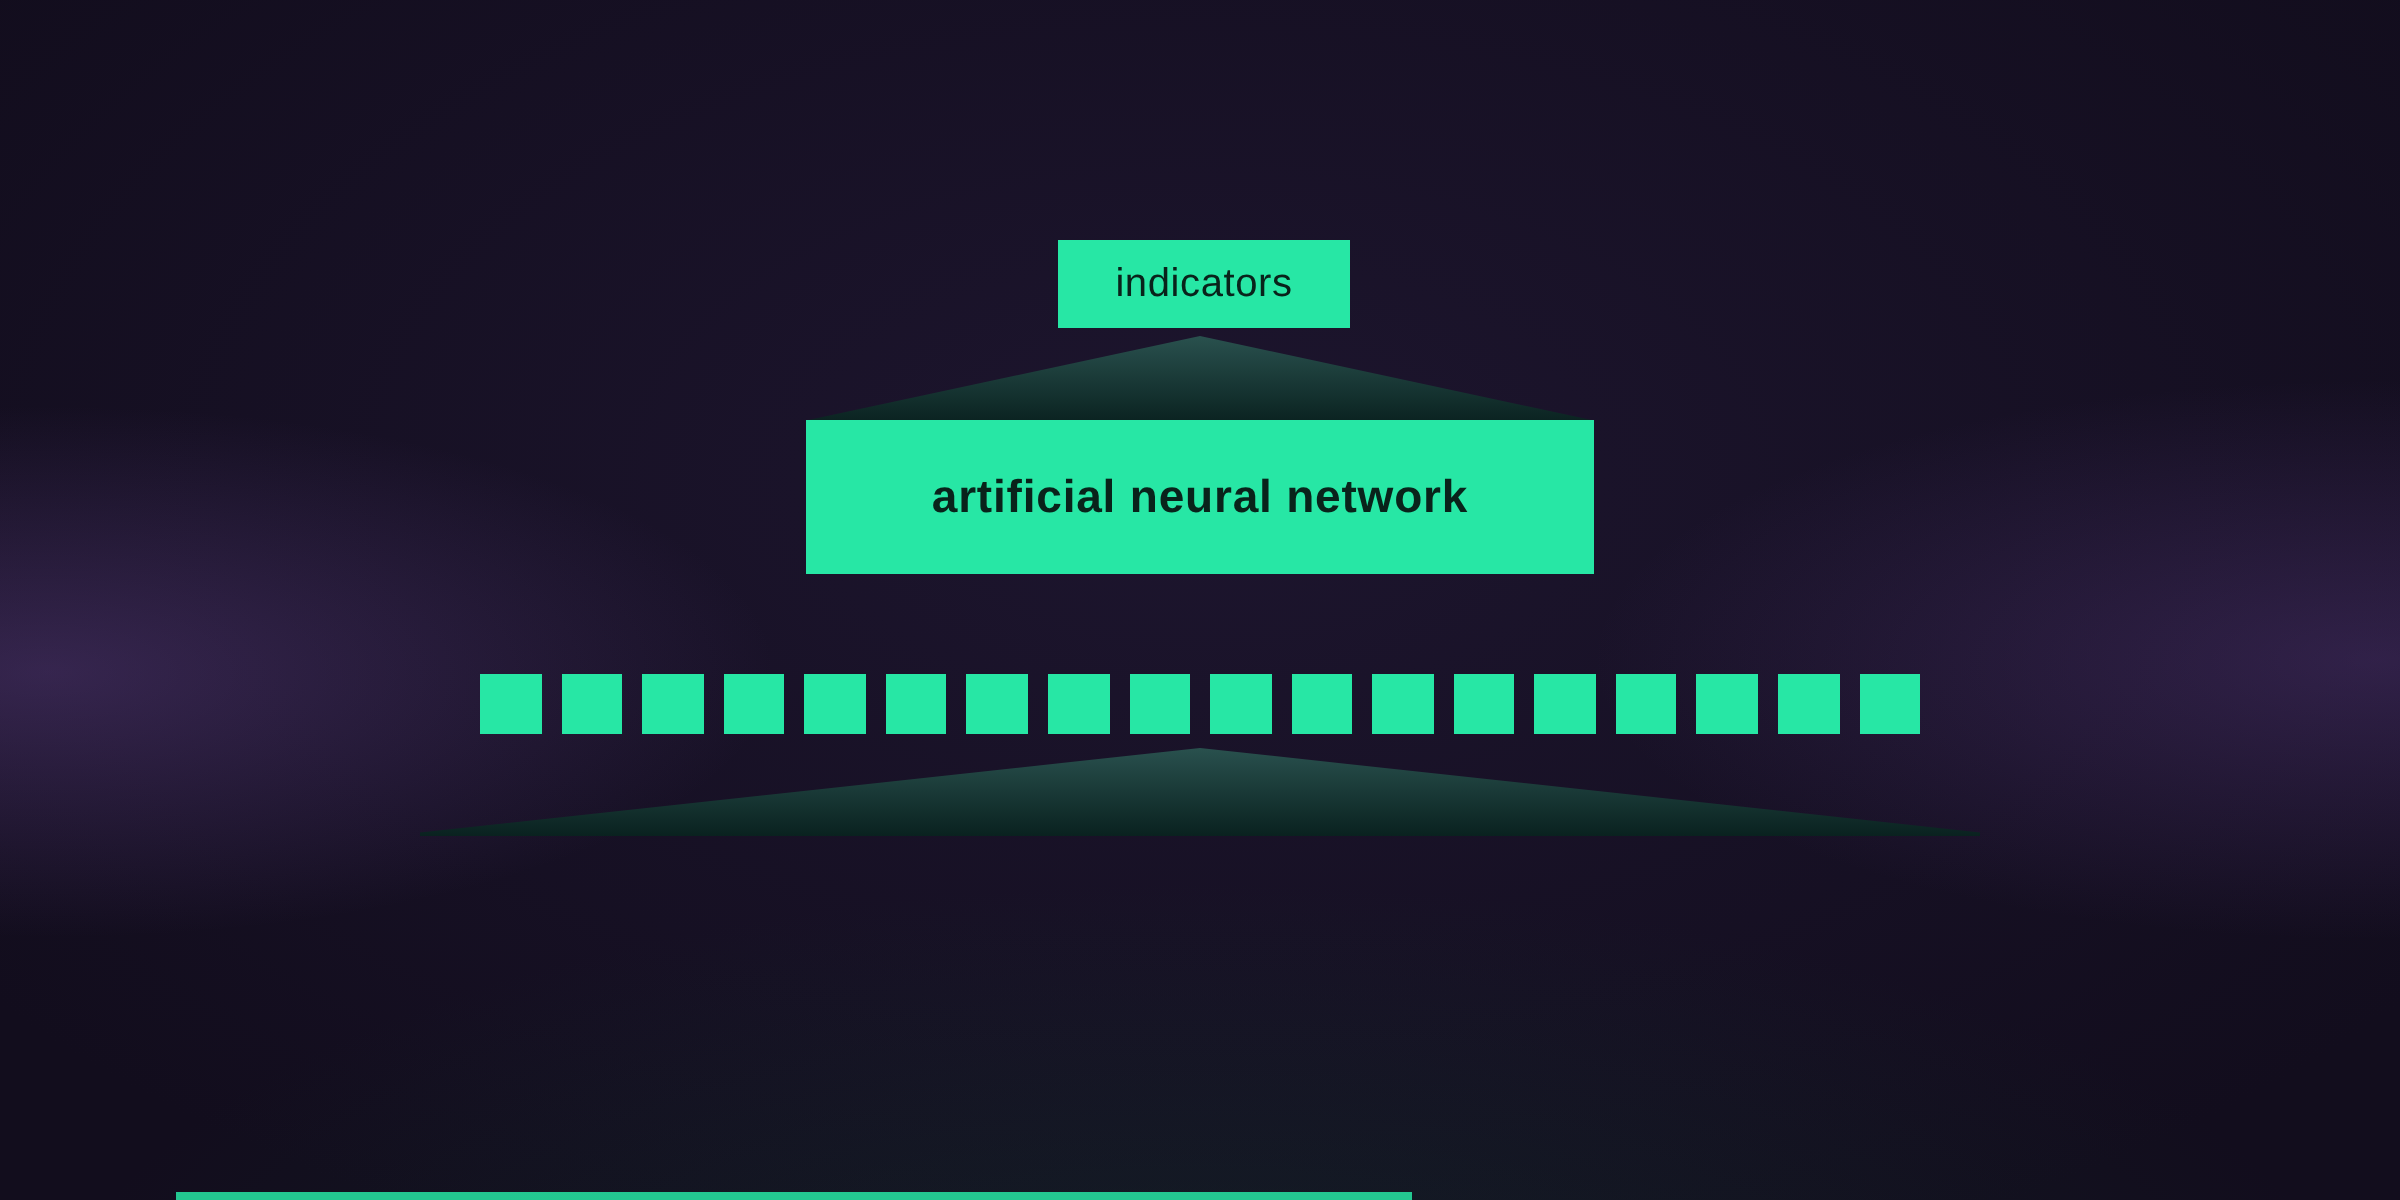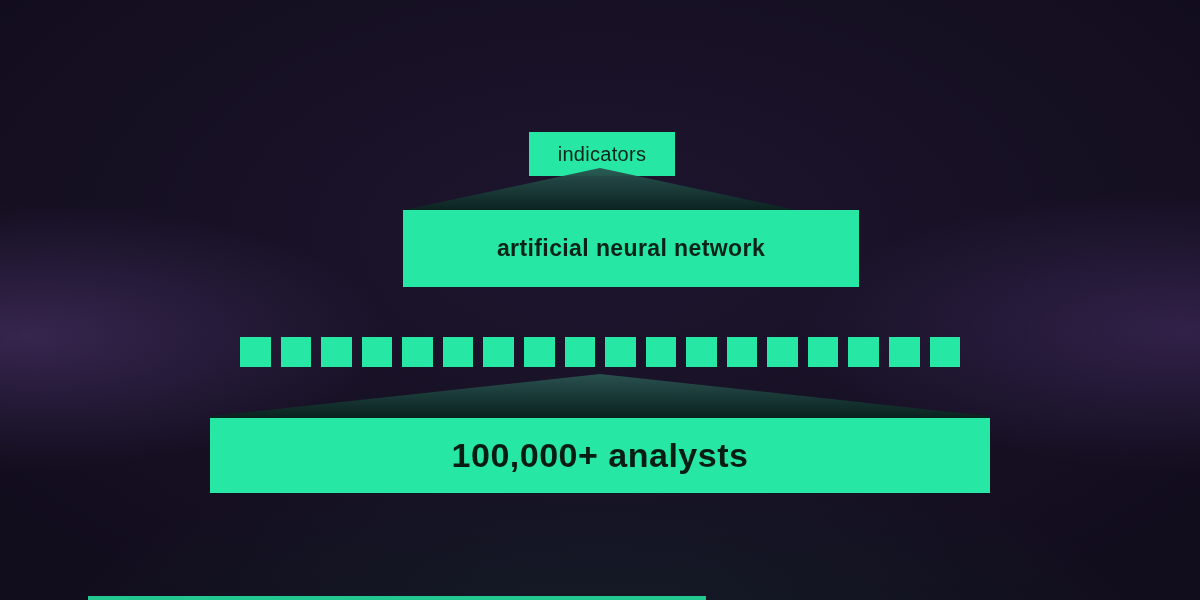--- a/index.html
+++ b/index.html
@@ -21,26 +21,26 @@
     background:#27e7a5;
     display:flex;align-items:center;justify-content:center;
     color:#09231b;
   }
   .funnel{
     position:absolute;
     background:linear-gradient(to bottom, rgba(42,84,80,0.95), rgba(9,34,31,0.97));
     clip-path:polygon(50% 0%, 100% 96%, 100% 100%, 0% 100%, 0% 96%);
   }
   .indicators-box{
-    left:529px;top:132px;width:146px;height:44px;
+    left:529px;top:120px;width:146px;height:44px;
     font-size:20px;font-weight:400;letter-spacing:0.3px;
   }
   .funnel-1{left:403px;top:168px;width:394px;height:44px;}
   .ann-box{
-    left:403px;top:210px;width:456px;height:77px;
+    left:403px;top:210px;width:394px;height:77px;
     font-size:23px;font-weight:600;letter-spacing:0.4px;
   }
   .models-bar{
     position:absolute;left:240px;top:301px;width:720px;height:33px;
     background:linear-gradient(to bottom, rgba(70,90,105,0.38), rgba(40,58,66,0.45));
     clip-path:polygon(1.4% 0%, 98.6% 0%, 100% 100%, 0% 100%);
     display:flex;align-items:center;justify-content:center;
     color:#f3f5f7;font-size:21px;font-weight:400;letter-spacing:0.3px;
   }
   .squares-row{
@@ -93,19 +93,16 @@
       <div class="sq"></div>
       <div class="sq"></div>
       <div class="sq"></div>
       <div class="sq"></div>
       <div class="sq"></div>
       <div class="sq"></div>
     </div>
 
   <div class="funnel funnel-2"></div>
 
-  <div class="box analysts-box">
-    <span>100,000+ analysts</span>
-  </div>
 
   <div class="bottom-progress"></div>
 
 </div>
 
 </body></html>

